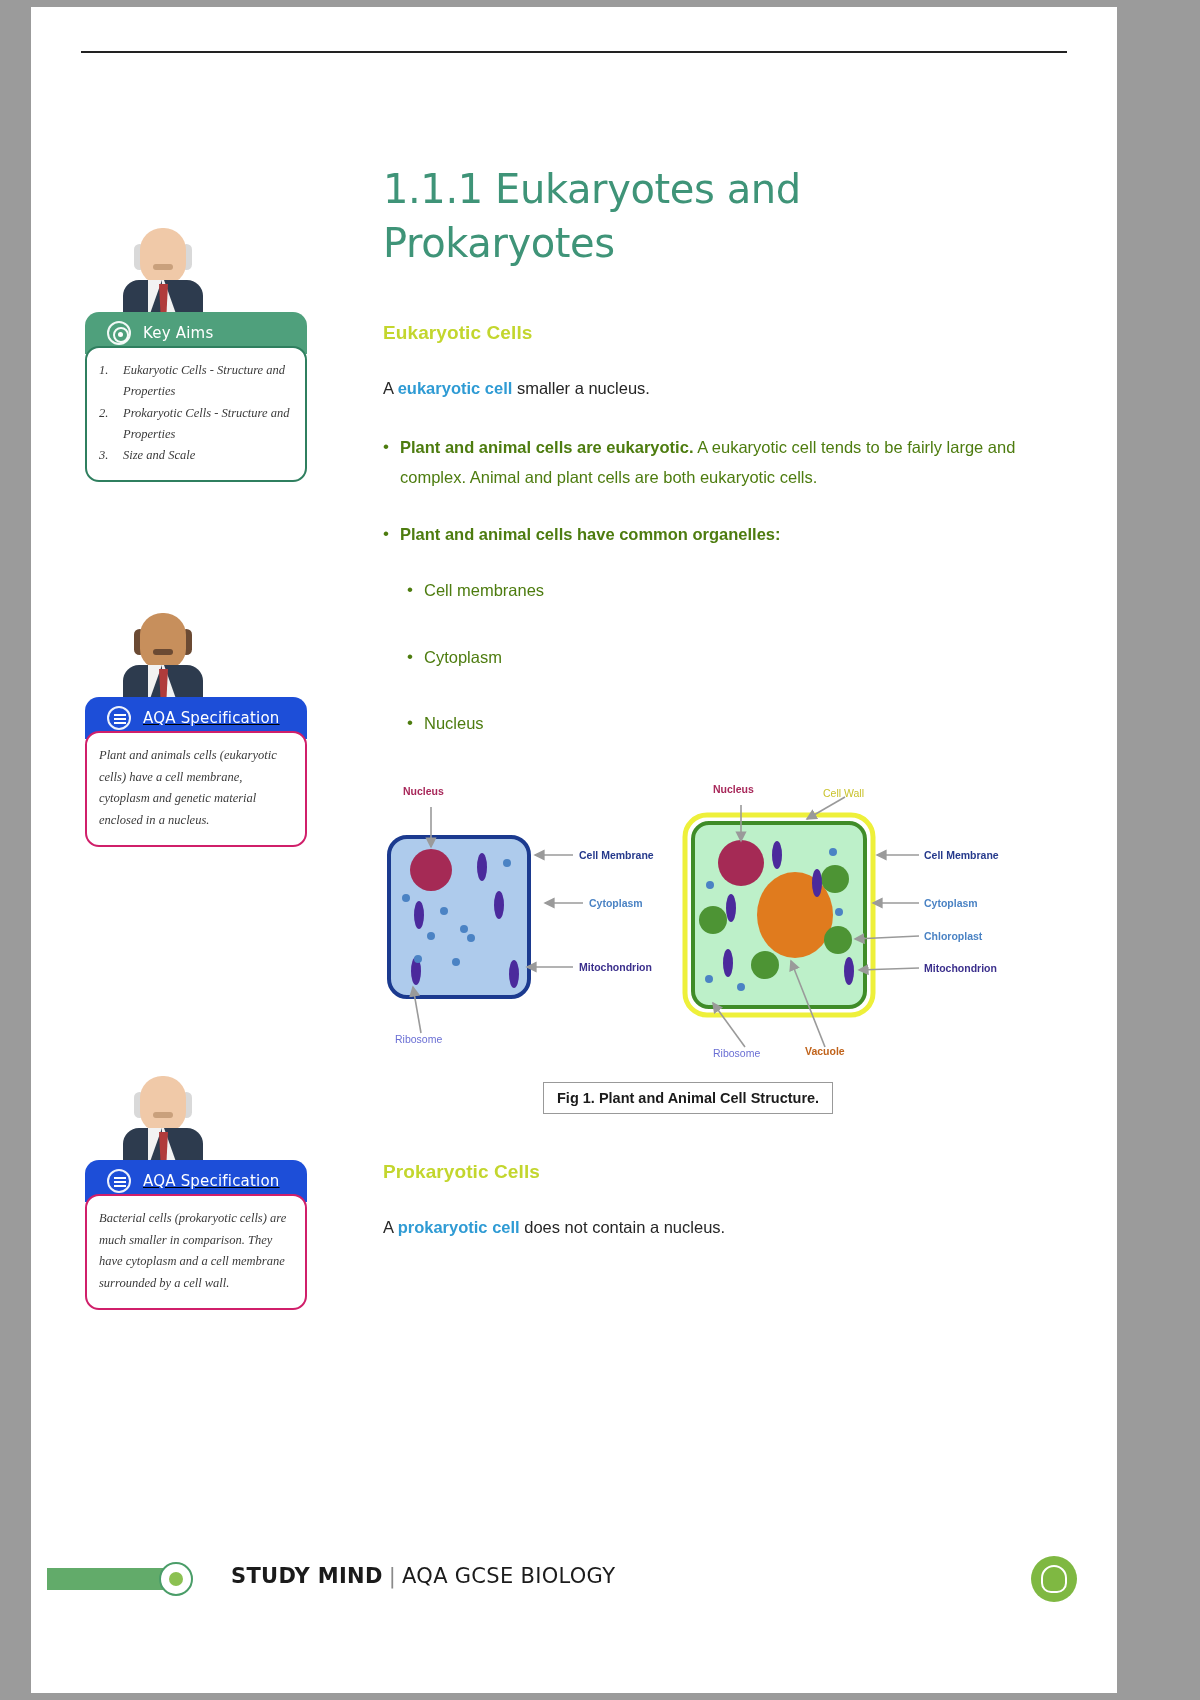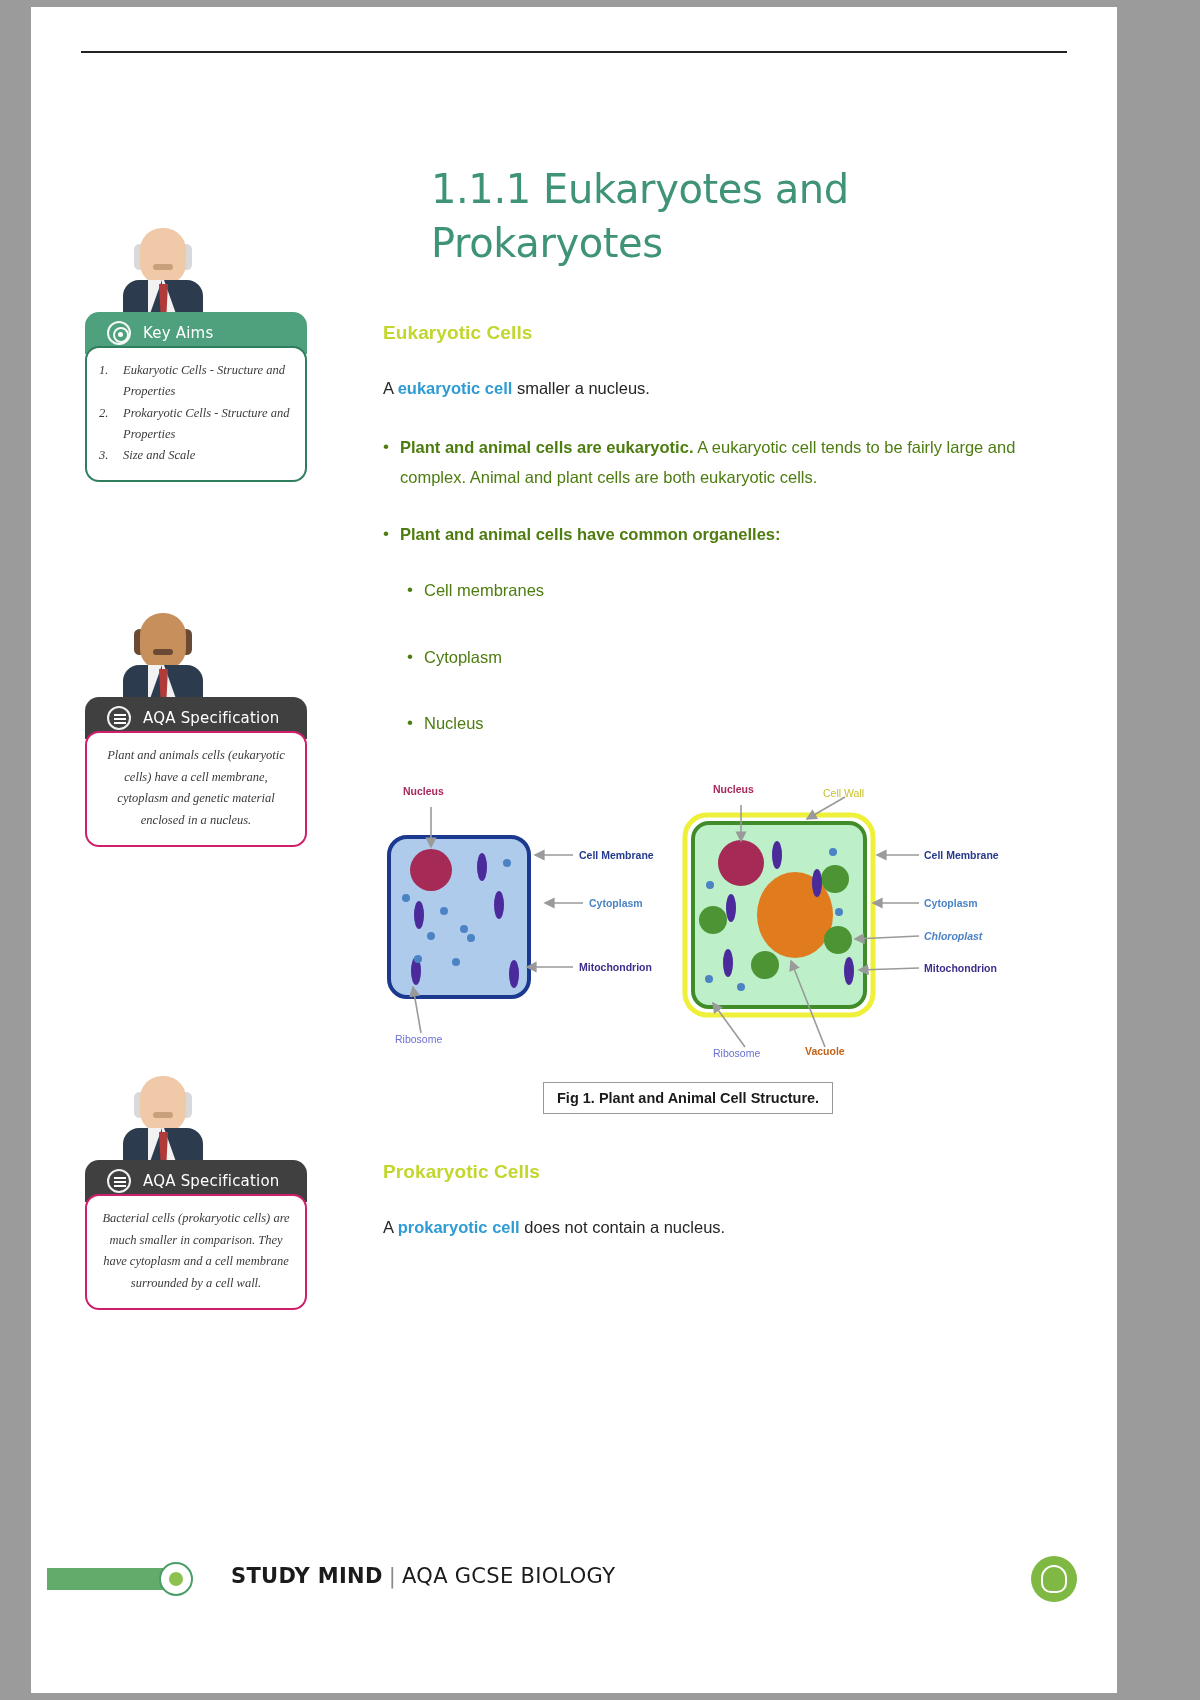--- a/index.html
+++ b/index.html
@@ -98,44 +98,42 @@
   .co-body {
     position: relative; margin-top: -8px; width: 100%;
     border-radius: 14px; border: 2px solid; background: #fff;
     padding: 12px 12px 14px 12px; z-index: 3;
   }
 
   
   .green .co-head { background: #4fa07c; }
   .green .co-body { border-color: #2f7f5f; }
   
-  .pink .co-head { background: #404040; }
+  .pink .co-head { background: #1d4ed8; text-decoration: underline; }
   .pink .co-body { border-color: #d01f6a; }
 
   .aims { list-style: none; }
   .aims li {
     display: flex; font-style: italic; color: #3a3a3a;
     font-size: 12.5px; line-height: 1.7;
     font-family: "Liberation Serif", serif;
   }
   .aims li .num { width: 24px; flex: none; }
   .spec-text {
     font-style: italic; color: #3a3a3a; font-size: 12.5px; line-height: 1.72;
     font-family: "Liberation Serif", serif;
-    text-align: center;
   }
 
   
   .main { position: absolute; left: 352px; top: 0; width: 660px; }
 
   .h1 {
     color: #3f9478; font-size: 40px; font-weight: 400; line-height: 1.35;
     letter-spacing: -.4px; margin-top: 155px;
     font-family: "DejaVu Sans", sans-serif;
-    margin-left: 48px;
   }
   .h2 {
     color: #c3d62e; font-size: 19px; font-weight: bold; margin-top: 52px;
     letter-spacing: .1px;
   }
   .para {
     color: #262626; font-size: 16.5px; line-height: 1.55; margin-top: 32px;
   }
   .hl { color: #2f9bd4; font-weight: 600; }
   .bullets { margin-top: 30px; }
@@ -154,21 +152,21 @@
   .figure { position: relative; margin-top: 16px; width: 660px; height: 330px; }
   .figcap {
     position: absolute; left: 160px; top: 307px;
     border: 1px solid #999; background: #fff; padding: 7px 13px;
     font-size: 14.5px; font-weight: bold; color: #1b1b1b; white-space: nowrap;
   }
   .lbl { position: absolute; font-size: 10.5px; font-weight: bold; white-space: nowrap; }
   .lbl.nucleus { color: #a8285a; }
   .lbl.memb { color: #263a8c; }
   .lbl.cyto { color: #4b83c4; }
-  .lbl.chloro { color: #4b83c4; font-style: italic; }
+  .lbl.chloro { color: #4b83c4; }
   .lbl.mito { color: #3b2f8c; }
   .lbl.ribo { color: #6a6fd4; font-weight: normal; }
   .lbl.vac { color: #c0631b; }
   .lbl.wall { color: #c9c22b; font-weight: normal; }
 
   
   .footer { position: absolute; left: 0; bottom: 9px; width: 100%; height: 150px; }
   .f-bar {
     position: absolute; left: 16px; top: 34px; width: 134px; height: 22px;
     background: #62ab6a;

